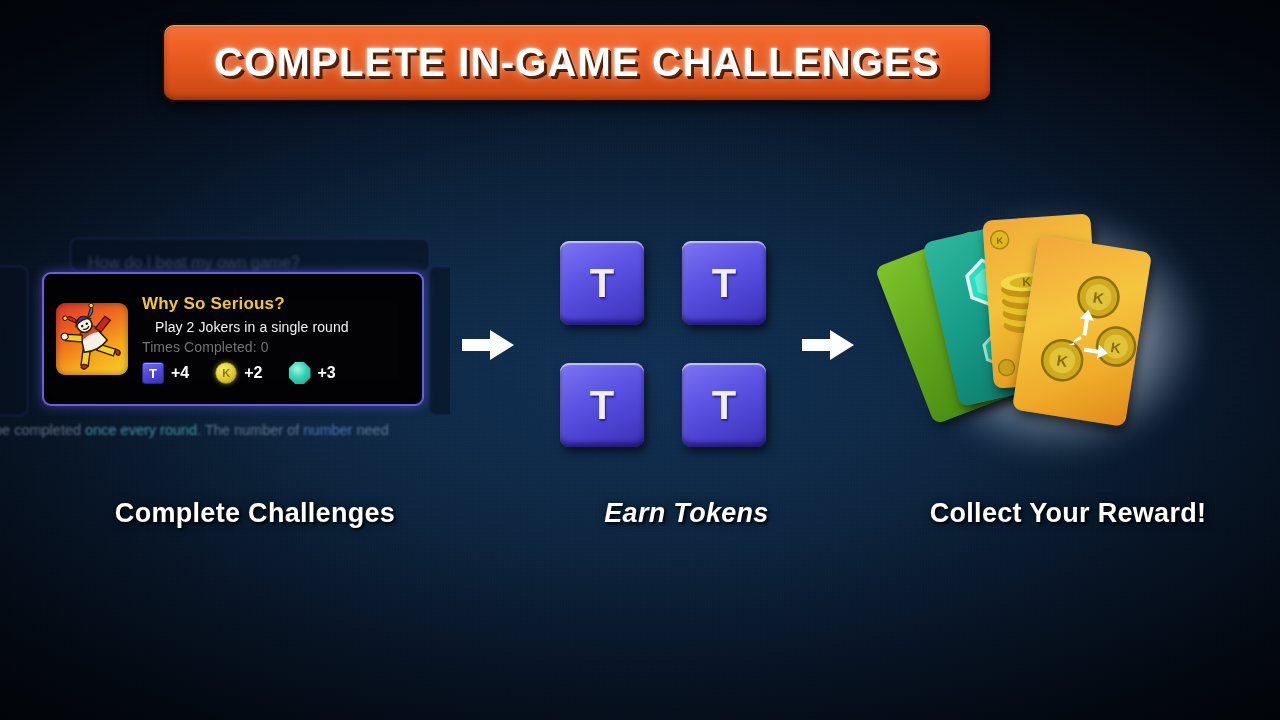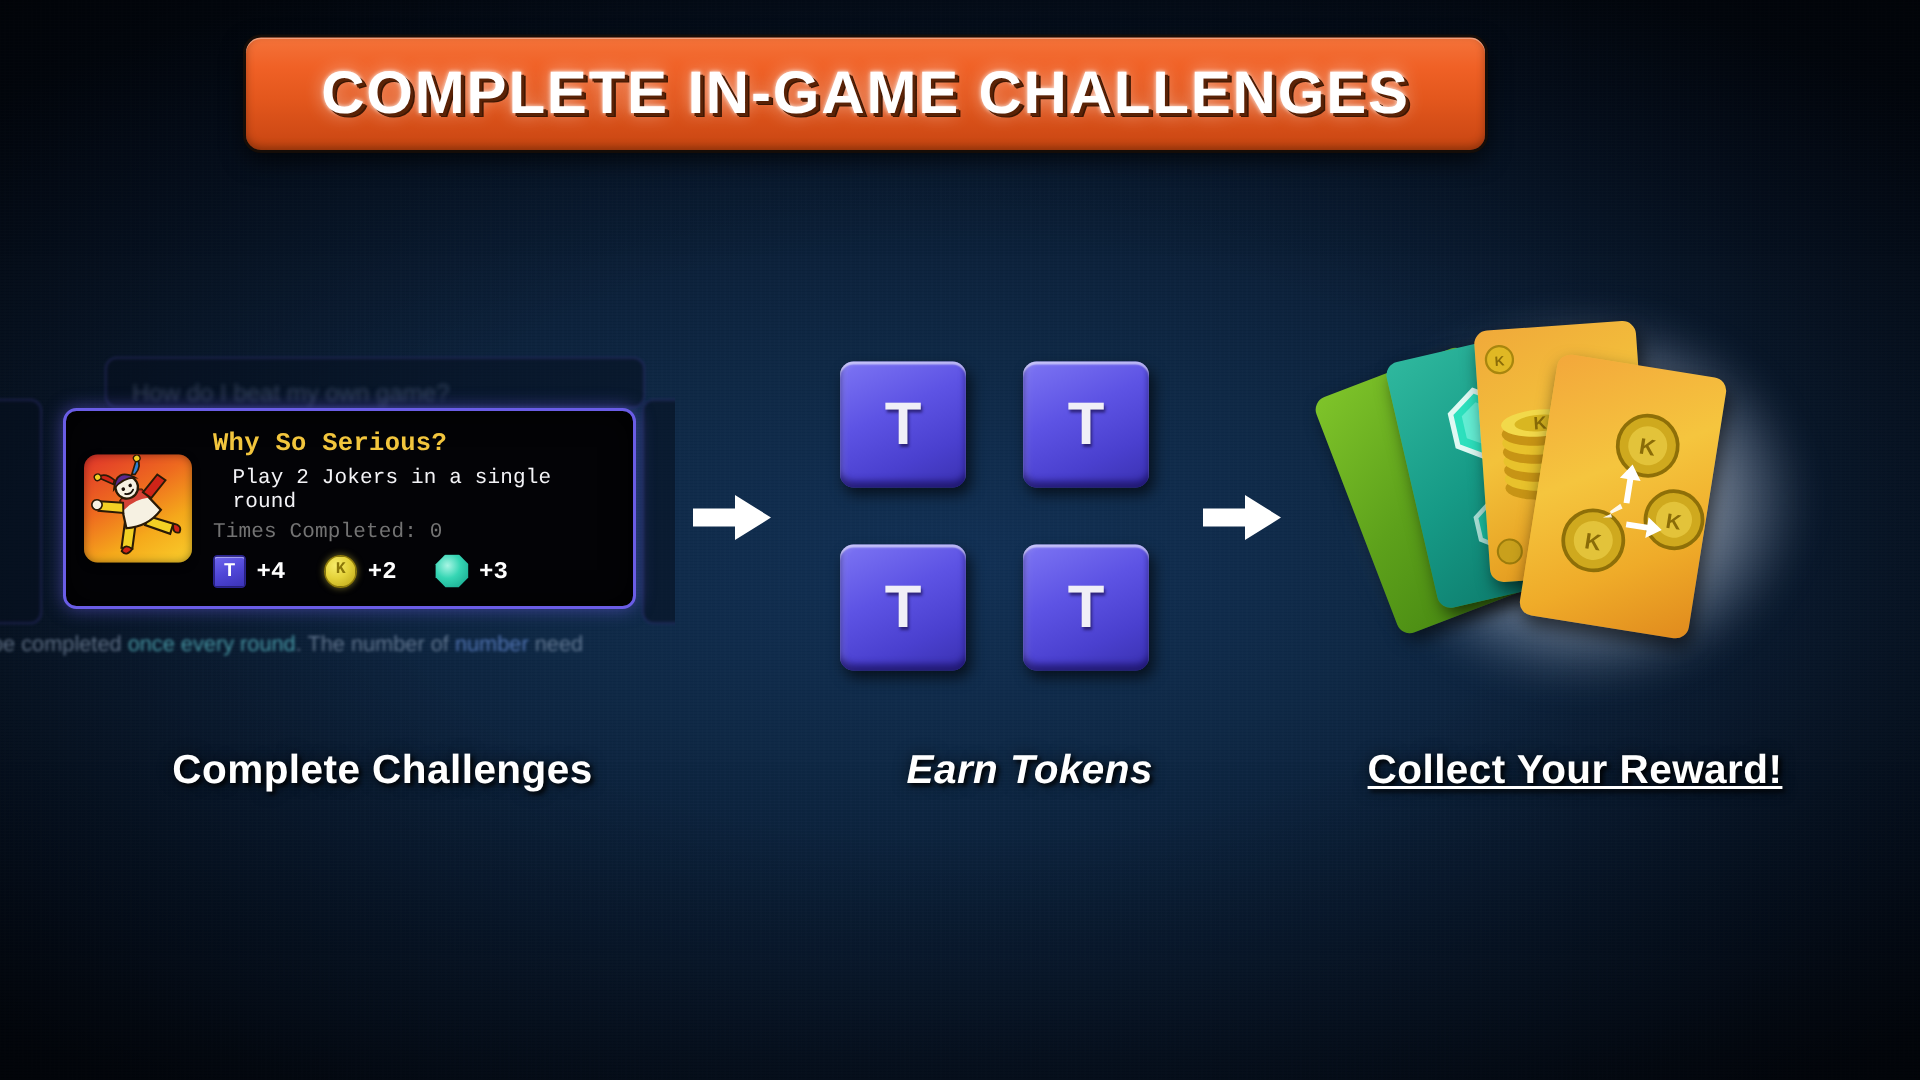--- a/index.html
+++ b/index.html
@@ -70,21 +70,21 @@
     text-align:center;
     font-size:27px;
     font-weight:bold;
     color:#ffffff;
     letter-spacing:.3px;
     white-space:nowrap;
     text-shadow:2px 2px 3px rgba(0,0,0,.85), 0 0 10px rgba(0,0,0,.6);
   }
   #cap-1 { left:0;    top:498px; width:462px;padding-left:48px; }
   #cap-2 { left:524px;top:498px; width:325px;font-style:italic; }
-  #cap-3 { left:850px;top:498px; width:400px;text-decoration:underline; }
+  #cap-3 { left:868px;top:498px; width:400px; }
 
   
   #step1 {
     position:absolute; left:0px; top:232px;
     width:450px; height:222px;
     overflow:hidden;
   }
   
   .bg-panel {
     position:absolute;
@@ -128,21 +128,20 @@
     box-shadow:inset 0 0 6px rgba(0,0,0,.4), 0 2px 5px rgba(0,0,0,.7);
     position:relative; overflow:hidden;
     flex:0 0 auto;
   }
   #joker-thumb svg { position:absolute; left:0; top:0; }
 
   #challenge-body {
     flex:1 1 auto;
     margin-left:14px;
     padding-right:8px;
-    font-family:Liberation Mono, monospace;
   }
   #challenge-name {
     font-size:17px; font-weight:bold; color:#f2c53d;
     letter-spacing:.2px; margin-bottom:5px;
   }
   #challenge-desc {
     font-size:14px; color:#f3f3f6; margin-bottom:4px; letter-spacing:.1px;margin-left:13px;
   }
   #challenge-progress {
     font-size:14px; color:#737373; margin-bottom:7px; letter-spacing:.1px;

